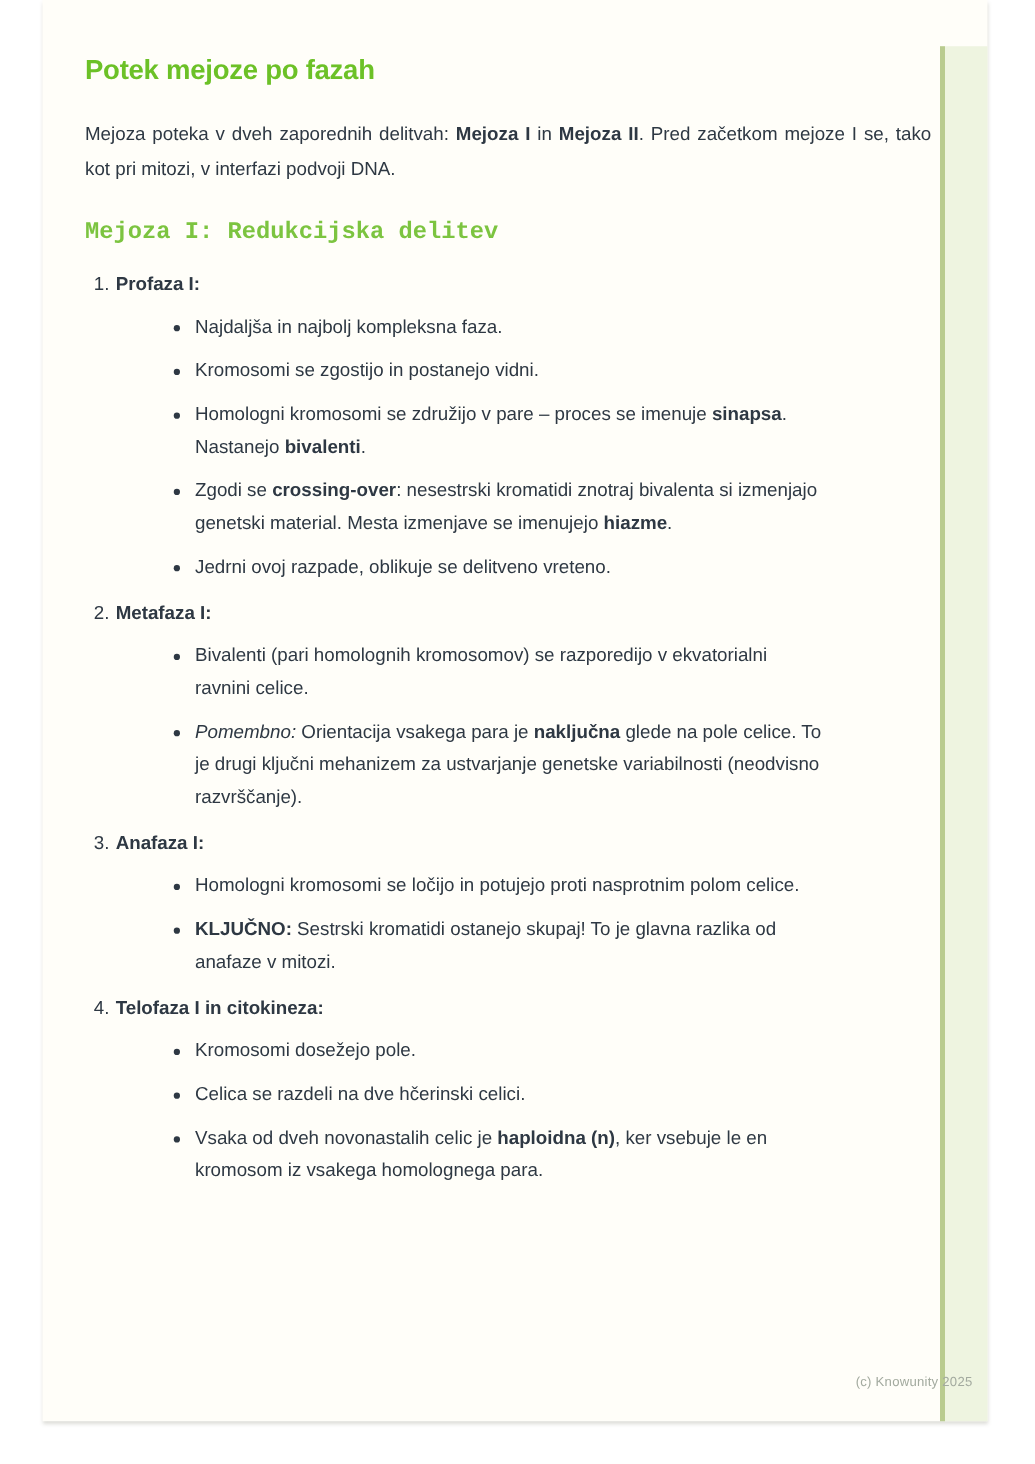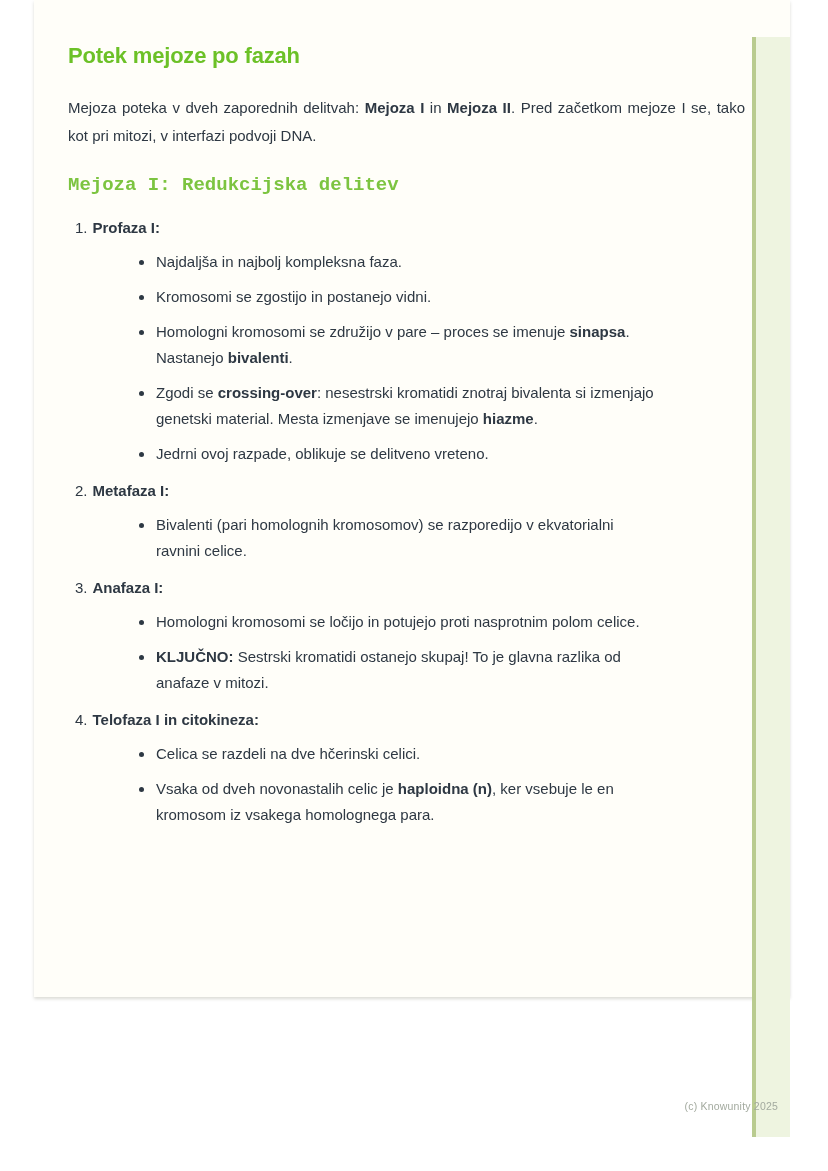--- a/index.html
+++ b/index.html
@@ -18,21 +18,21 @@
     width:828px;height:1171px;
     background:#ffffff;
     font-family:"Liberation Sans", sans-serif;
     color:var(--text);
     position:relative;
     overflow:hidden;
   }
   .page{
     position:absolute;
     left:34px;top:0;
-    width:756px;height:997px;
+    width:756px;height:1137px;
     background:var(--page_bg);
     box-shadow:0 2px 3px rgba(130,130,110,0.28);
   }
   .strip{
     position:absolute;
     top:37px;right:0;
     width:38px;height:1100px;
     background:var(--strip_fill);
     border-left:4px solid var(--strip_edge);
   }
@@ -135,38 +135,40 @@
             <li><span>Jedrni ovoj razpade, oblikuje se delitveno vreteno.</span></li>
           </ul>
   </li>
 
   <li class="phase">
     <div class="phase-head">
       <span class="num">2.</span><span class="ptitle">Metafaza I:</span>
     </div>
     <ul class="bullets">
             <li><span>Bivalenti (pari homolognih kromosomov) se razporedijo v ekvatorialni ravnini celice.</span></li>
+            <li><span class="i">Pomembno:</span><span> Orientacija vsakega para je </span><span class="b">naključna</span><span> glede na pole celice. To je drugi ključni mehanizem za ustvarjanje genetske variabilnosti (neodvisno razvrščanje).</span></li>
           </ul>
   </li>
 
   <li class="phase">
     <div class="phase-head">
       <span class="num">3.</span><span class="ptitle">Anafaza I:</span>
     </div>
     <ul class="bullets">
             <li><span>Homologni kromosomi se ločijo in potujejo proti nasprotnim polom celice.</span></li>
             <li><span class="b">KLJUČNO:</span><span> Sestrski kromatidi ostanejo skupaj! To je glavna razlika od anafaze v mitozi.</span></li>
           </ul>
   </li>
 
   <li class="phase">
     <div class="phase-head">
       <span class="num">4.</span><span class="ptitle">Telofaza I in citokineza:</span>
     </div>
     <ul class="bullets">
+            <li><span>Kromosomi dosežejo pole.</span></li>
             <li><span>Celica se razdeli na dve hčerinski celici.</span></li>
             <li><span>Vsaka od dveh novonastalih celic je </span><span class="b">haploidna (n)</span><span>, ker vsebuje le en kromosom iz vsakega homolognega para.</span></li>
           </ul>
   </li>
 </ol>
   </div>
 
   <div class="watermark">(c) Knowunity 2025</div>
 </div>
 

